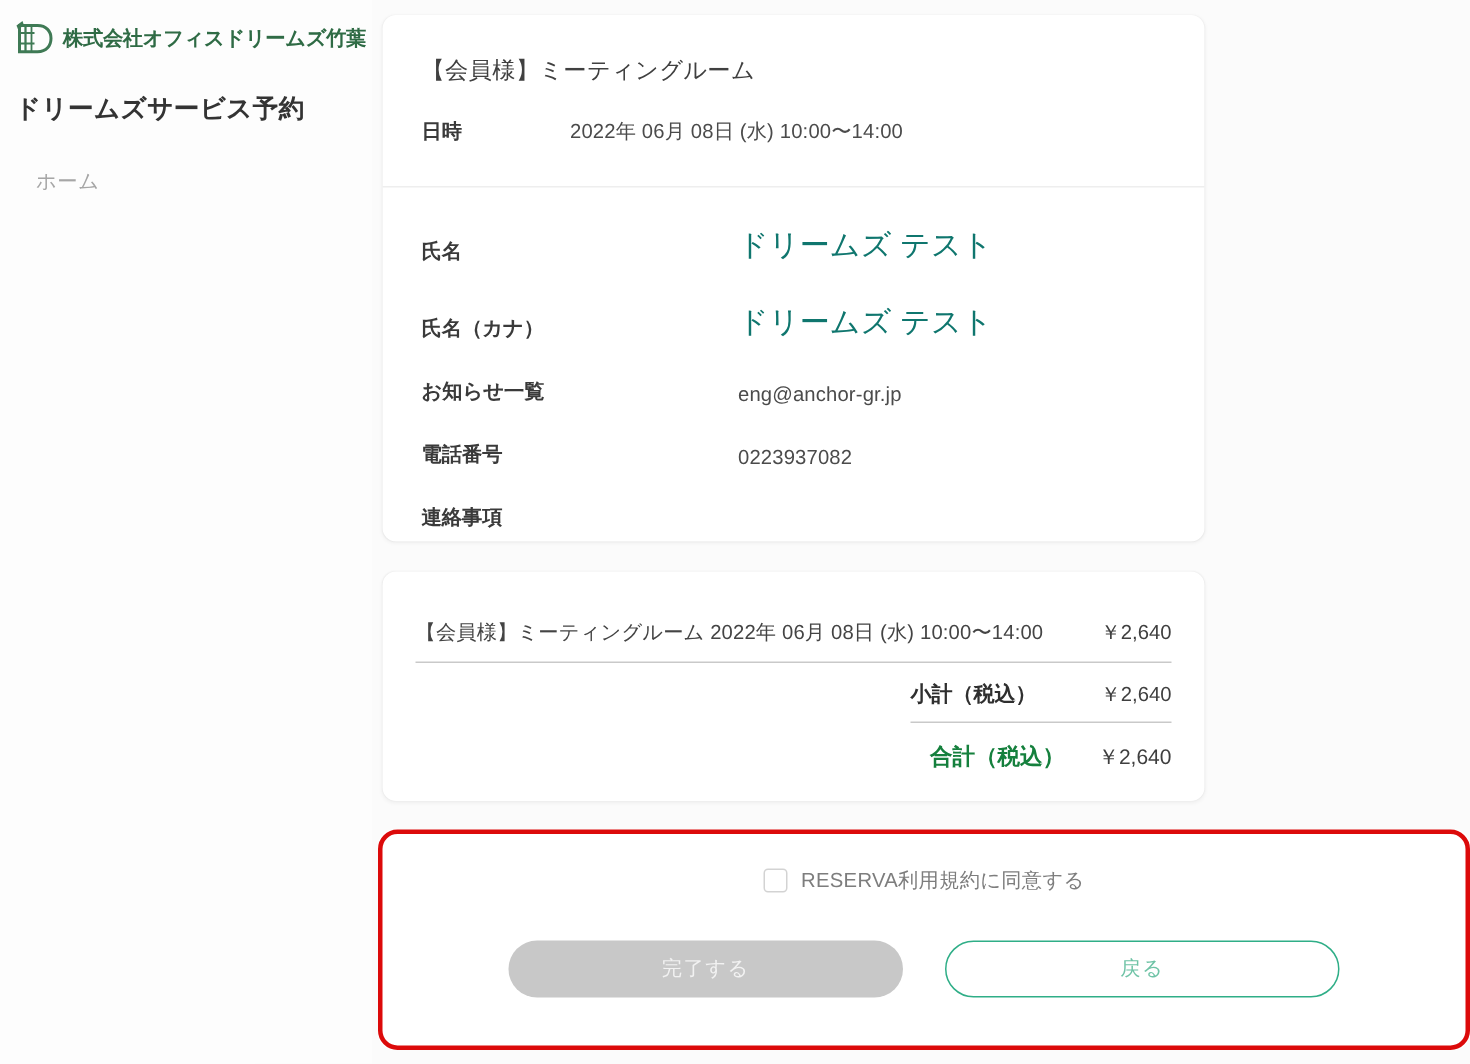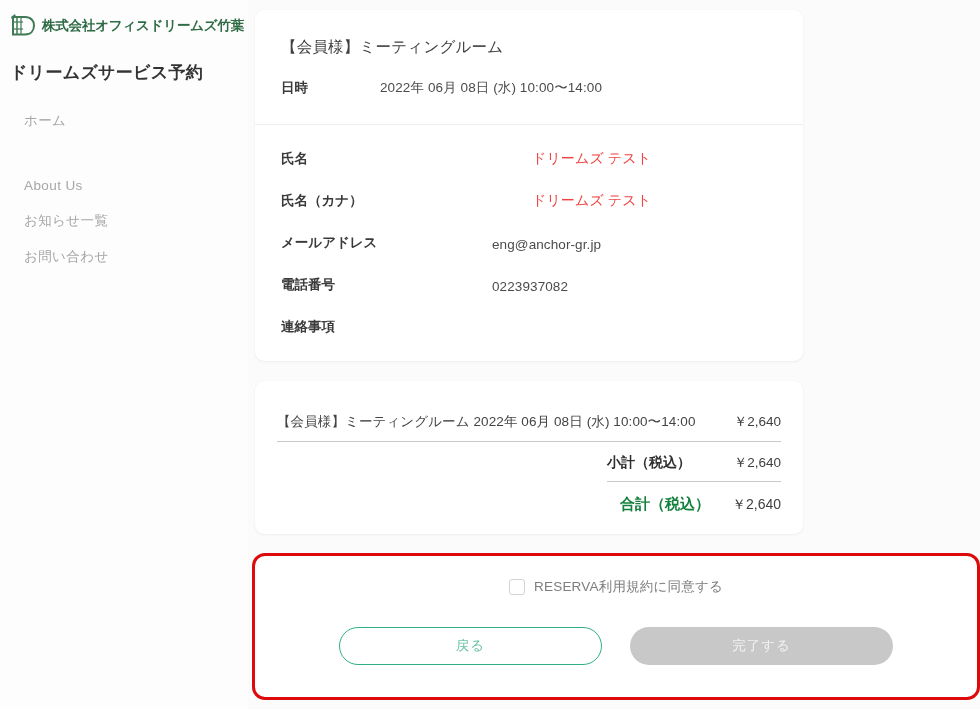--- a/index.html
+++ b/index.html
@@ -123,21 +123,21 @@
     color: #3a3a3a;
     margin-left: 4px;
   }
   .kv-label.w-dt { width: 99px; }
   .kv-label.w-std { width: 211px; }
   .kv-value {
     font-size: 13.5px;
     color: #4b4b4b;
     letter-spacing: 0.1px;
   }
-  .kv-value.muted { color: #ef4444; font-size: 14px; margin-left: 40px; }
+  .kv-value.muted { color: #0f766e; font-size: 20px; }
 
   .card-divider {
     height: 1px;
     background: #eeeeee;
     margin: 0 -22px;
   }
 
   .kv-list { padding-top: 25px; }
   .kv-list .kv-row { margin-bottom: 24px; }
   .kv-list .kv-row:last-child { margin-bottom: 0; }
@@ -285,25 +285,20 @@
         <line x1="10" y1="20" x2="30" y2="20" stroke="#3f7a55" stroke-width="2.4"></line>
         <line x1="10" y1="34" x2="30" y2="34" stroke="#3f7a55" stroke-width="2.4"></line>
       </svg>
       <span class="brand-company">株式会社オフィスドリームズ竹葉</span>
     </div>
 
     <div class="site-title">ドリームズサービス予約</div>
 
     <nav class="nav">
       <a class="nav-item home" href="#">ホーム</a>
-      <div class="nav-group">
-        <a class="nav-item" href="#">About Us</a>
-        <a class="nav-item" href="#">お知らせ一覧</a>
-        <a class="nav-item" href="#">お問い合わせ</a>
-      </div>
     </nav>
   </aside>
 
   <main class="main">
 
     <section class="card card-detail">
       <div class="detail-head">
         <div class="detail-title">【会員様】ミーティングルーム</div>
         <div class="kv-row datetime">
           <span class="kv-label w-dt">日時</span>
@@ -316,21 +311,21 @@
       <div class="kv-list">
         <div class="kv-row">
           <span class="kv-label w-std">氏名</span>
           <span class="kv-value muted">ドリームズ テスト</span>
         </div>
         <div class="kv-row">
           <span class="kv-label w-std">氏名（カナ）</span>
           <span class="kv-value muted">ドリームズ テスト</span>
         </div>
         <div class="kv-row">
-          <span class="kv-label w-std">メールアドレス</span>
+          <span class="kv-label w-std">お知らせ一覧</span>
           <span class="kv-value">eng@anchor-gr.jp</span>
         </div>
         <div class="kv-row">
           <span class="kv-label w-std">電話番号</span>
           <span class="kv-value">0223937082</span>
         </div>
         <div class="kv-row">
           <span class="kv-label w-std">連絡事項</span>
           <span class="kv-value"></span>
         </div>
@@ -357,21 +352,21 @@
       </div>
     </section>
 
     <div class="action-wrap">
       <div class="action-card">
         <div class="agree-row">
           <span class="checkbox" role="checkbox" aria-checked="false"></span>
           <span class="agree-label">RESERVA利用規約に同意する</span>
         </div>
         <div class="btn-row">
+          <button class="btn btn-submit" type="button" disabled="">完了する</button>
           <button class="btn btn-back" type="button">戻る</button>
-          <button class="btn btn-submit" type="button" disabled="">完了する</button>
         </div>
       </div>
       <div class="highlight-box"></div>
     </div>
 
   </main>
 </div>
 
 </body></html>

